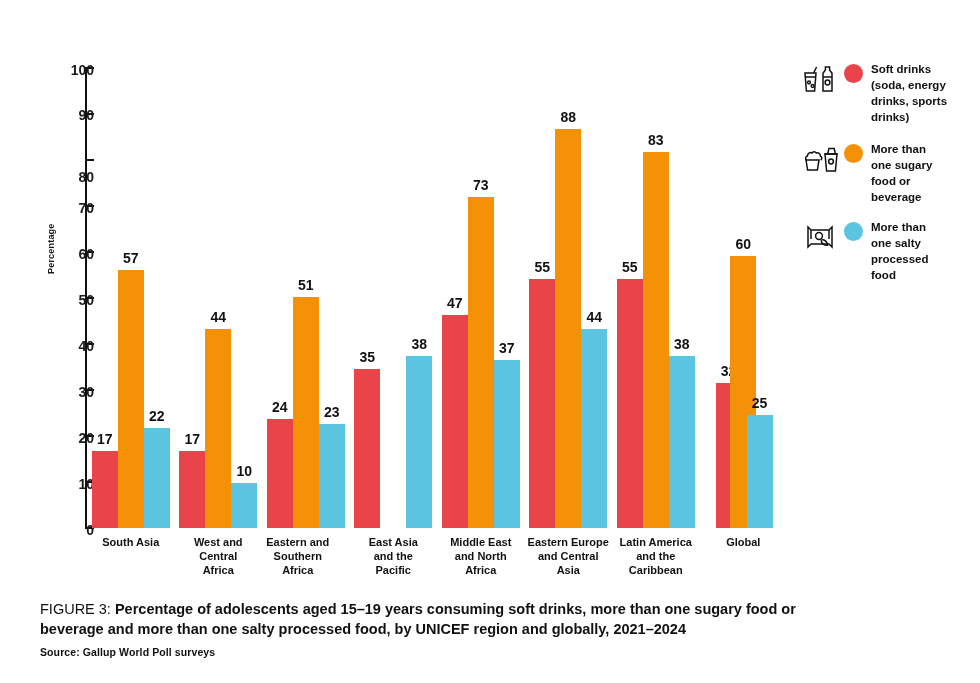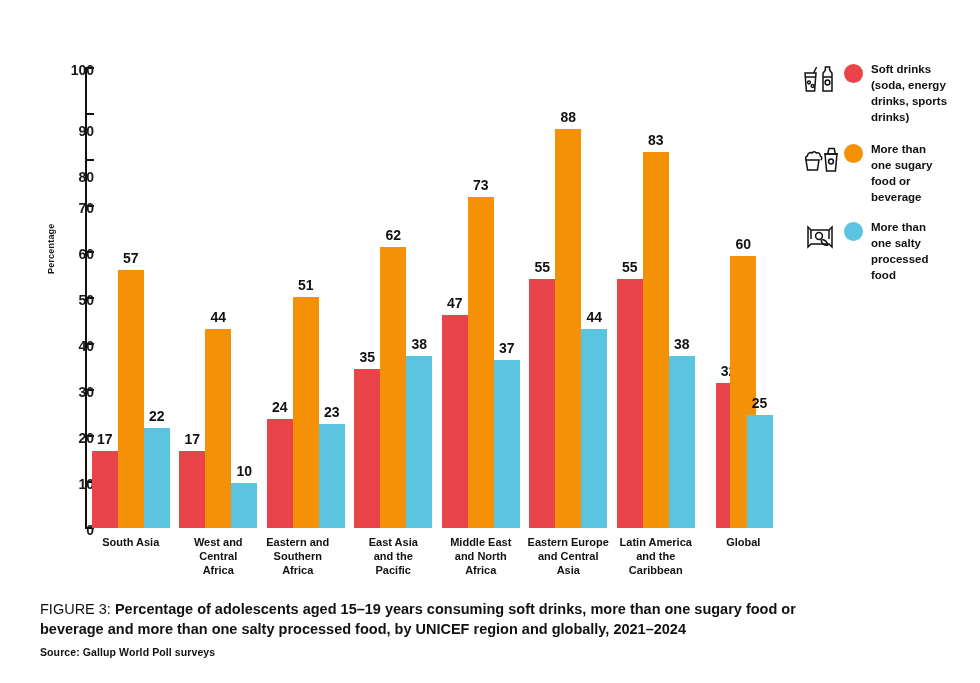--- a/index.html
+++ b/index.html
@@ -94,21 +94,21 @@
         </div>
         <div class="tick" style="top: 205px;"></div>
         <div class="tick-row" style="top: 201px;">
           <div class="tick-label">70</div>
         </div>
         <div class="tick" style="top: 159px;"></div>
         <div class="tick-row" style="top: 170px;">
           <div class="tick-label">80</div>
         </div>
         <div class="tick" style="top: 113px;"></div>
-        <div class="tick-row" style="top: 124px;">
+        <div class="tick-row" style="top: 108px;">
           <div class="tick-label">90</div>
         </div>
         <div class="tick" style="top: 67px;"></div>
         <div class="tick-row" style="top: 63px;">
           <div class="tick-label">100</div>
         </div>
       </div>
     <div class="bars-area" id="bars-area">
         <div class="group" style="left: 0px; width: 87.5px;">
           <div class="bar" style="left: 4.75px; height: 100%;">
@@ -149,24 +149,20 @@
           </div>
           <div class="bar" style="left: 56.75px; height: 100%;">
             <div class="fill" style="height: 104.213px; background: rgb(91, 196, 224);"></div>
             <div class="vlabel" style="bottom: 109.213px;">23</div>
           </div>
         </div>
         <div class="group" style="left: 262.5px; width: 87.5px;">
           <div class="bar" style="left: 4.75px; height: 100%;">
             <div class="fill" style="height: 158.585px; background: rgb(232, 68, 74);"></div>
             <div class="vlabel" style="bottom: 163.585px;">35</div>
-          </div>
-          <div class="bar" style="left: 30.75px; height: 100%;">
-            <div class="fill" style="height: 280.922px; background: rgb(244, 145, 6);"></div>
-            <div class="vlabel" style="bottom: 285.922px;">62</div>
           </div>
           <div class="bar" style="left: 56.75px; height: 100%;">
             <div class="fill" style="height: 172.178px; background: rgb(91, 196, 224);"></div>
             <div class="vlabel" style="bottom: 177.178px;">38</div>
           </div>
         </div>
         <div class="group" style="left: 350px; width: 87.5px;">
           <div class="bar" style="left: 4.75px; height: 100%;">
             <div class="fill" style="height: 212.957px; background: rgb(232, 68, 74);"></div>
             <div class="vlabel" style="bottom: 217.957px;">47</div>

